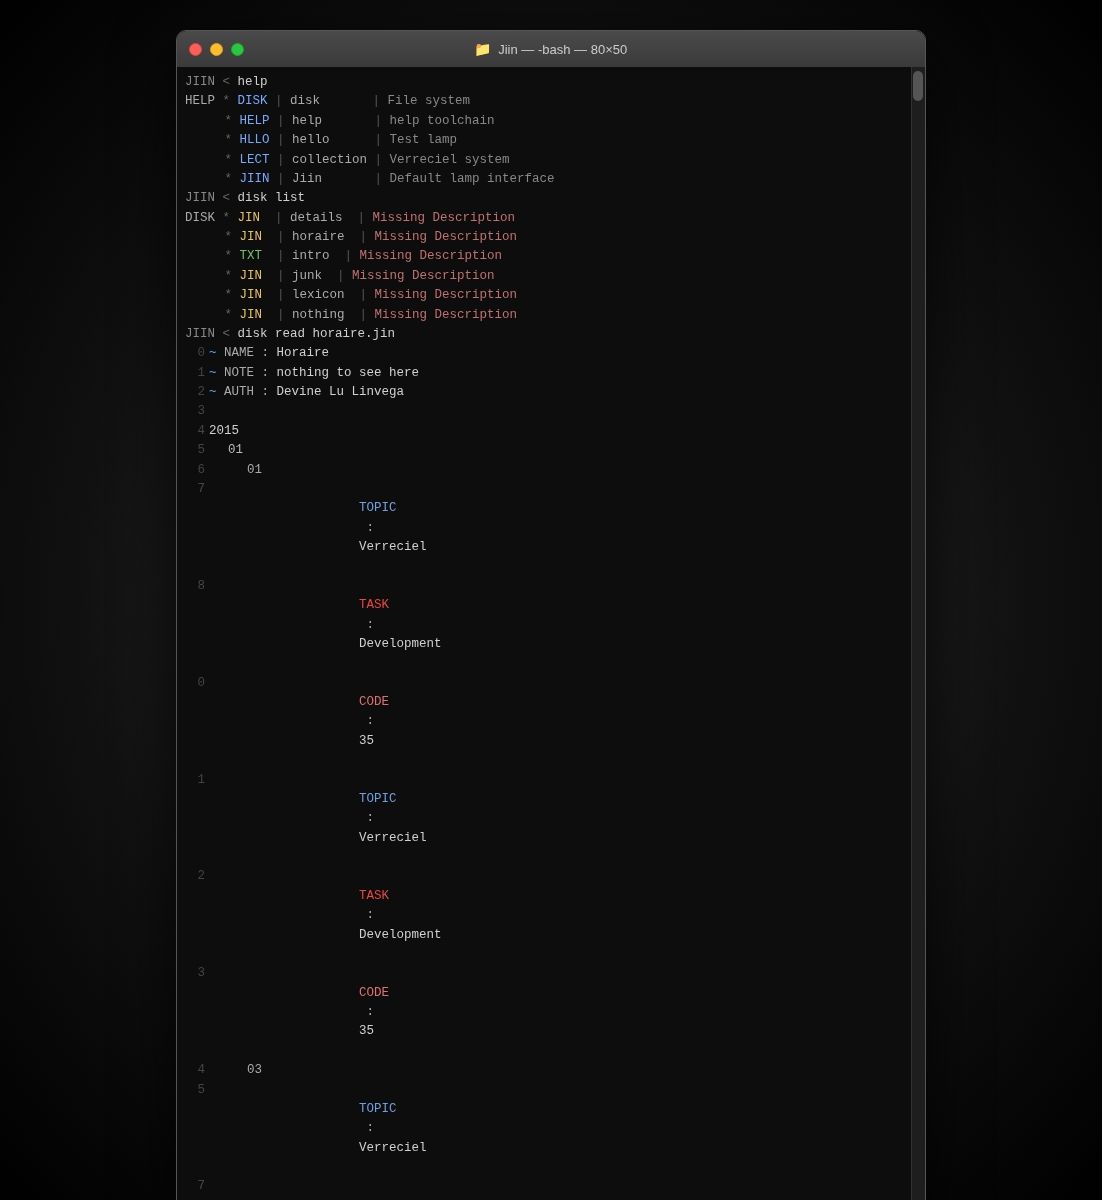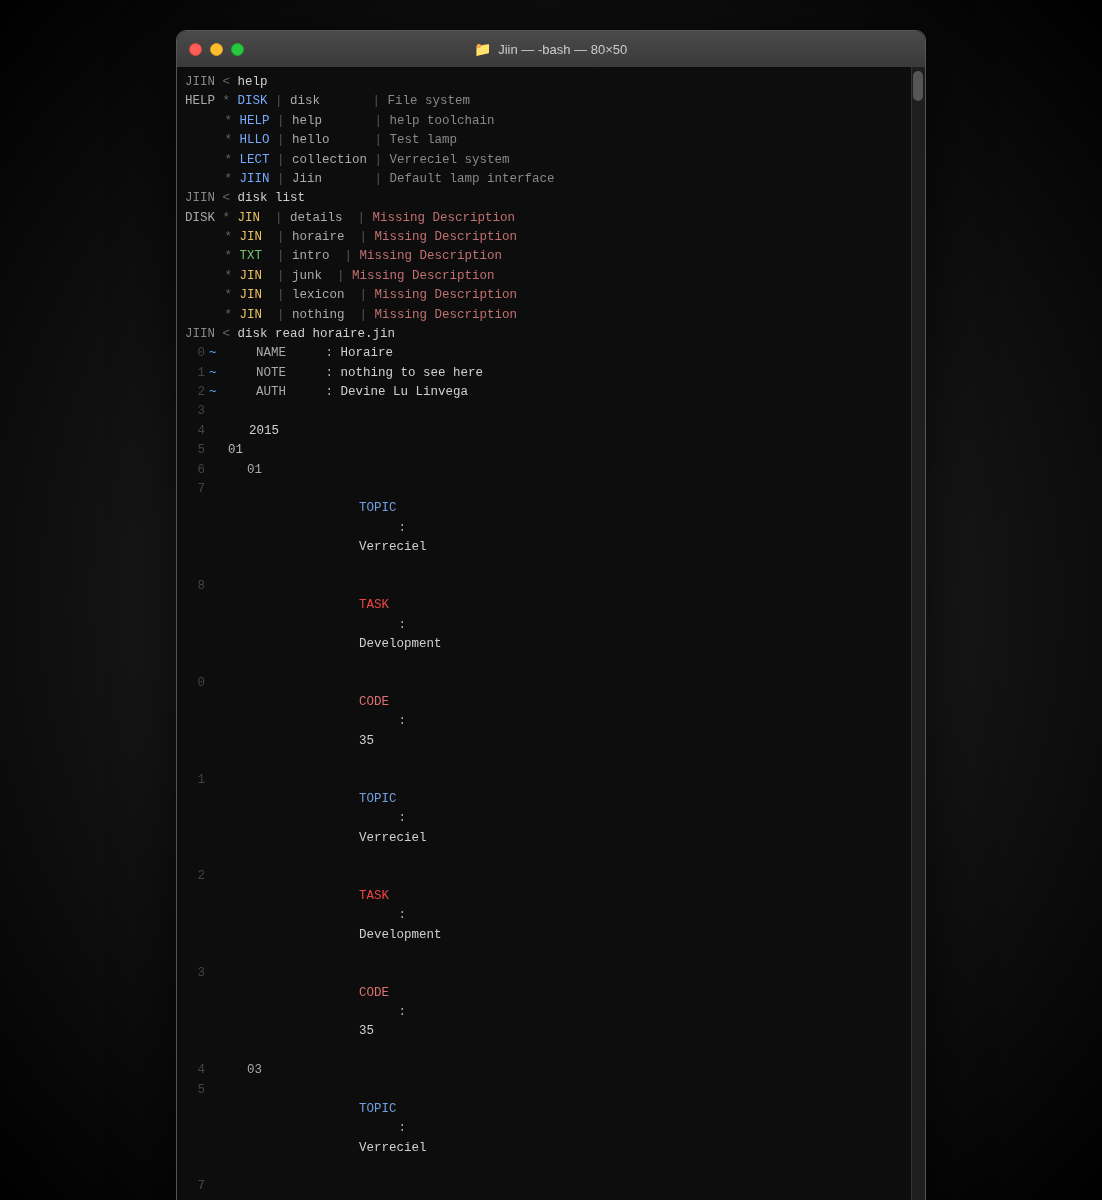--- a/index.html
+++ b/index.html
@@ -134,24 +134,24 @@
     .cmd-name { color: #7af; }
     .pipe { color: #555; }
     .cmd-alt { color: #aaa; }
     .cmd-desc { color: #888; }
 
     .jin-yellow { color: #e8c060; }
     .txt-green { color: #70c070; }
     .missing-red { color: #c07070; font-family: Liberation Mono, monospace; }
 
     .meta-tilde { color: #5af; }
-    .meta-key { color: #aaa; margin-left: 32px; }
+    .meta-key { color: #aaa; }
     .meta-val { color: #d0d0d0; }
 
-    .year-line { color: #d0d0d0; margin-left: 40px; }
+    .year-line { color: #d0d0d0; }
     .month-line { color: #bbb; padding-left: 4px; }
     .day-line { color: #aaa; padding-left: 8px; }
 
     .field-topic { color: #70a0e0; }
     .field-task { color: #ef4444; }
     .field-code { color: #e07070; }
     .field-val { color: #d0d0d0; }
   </style>
 </head>
 <body>

